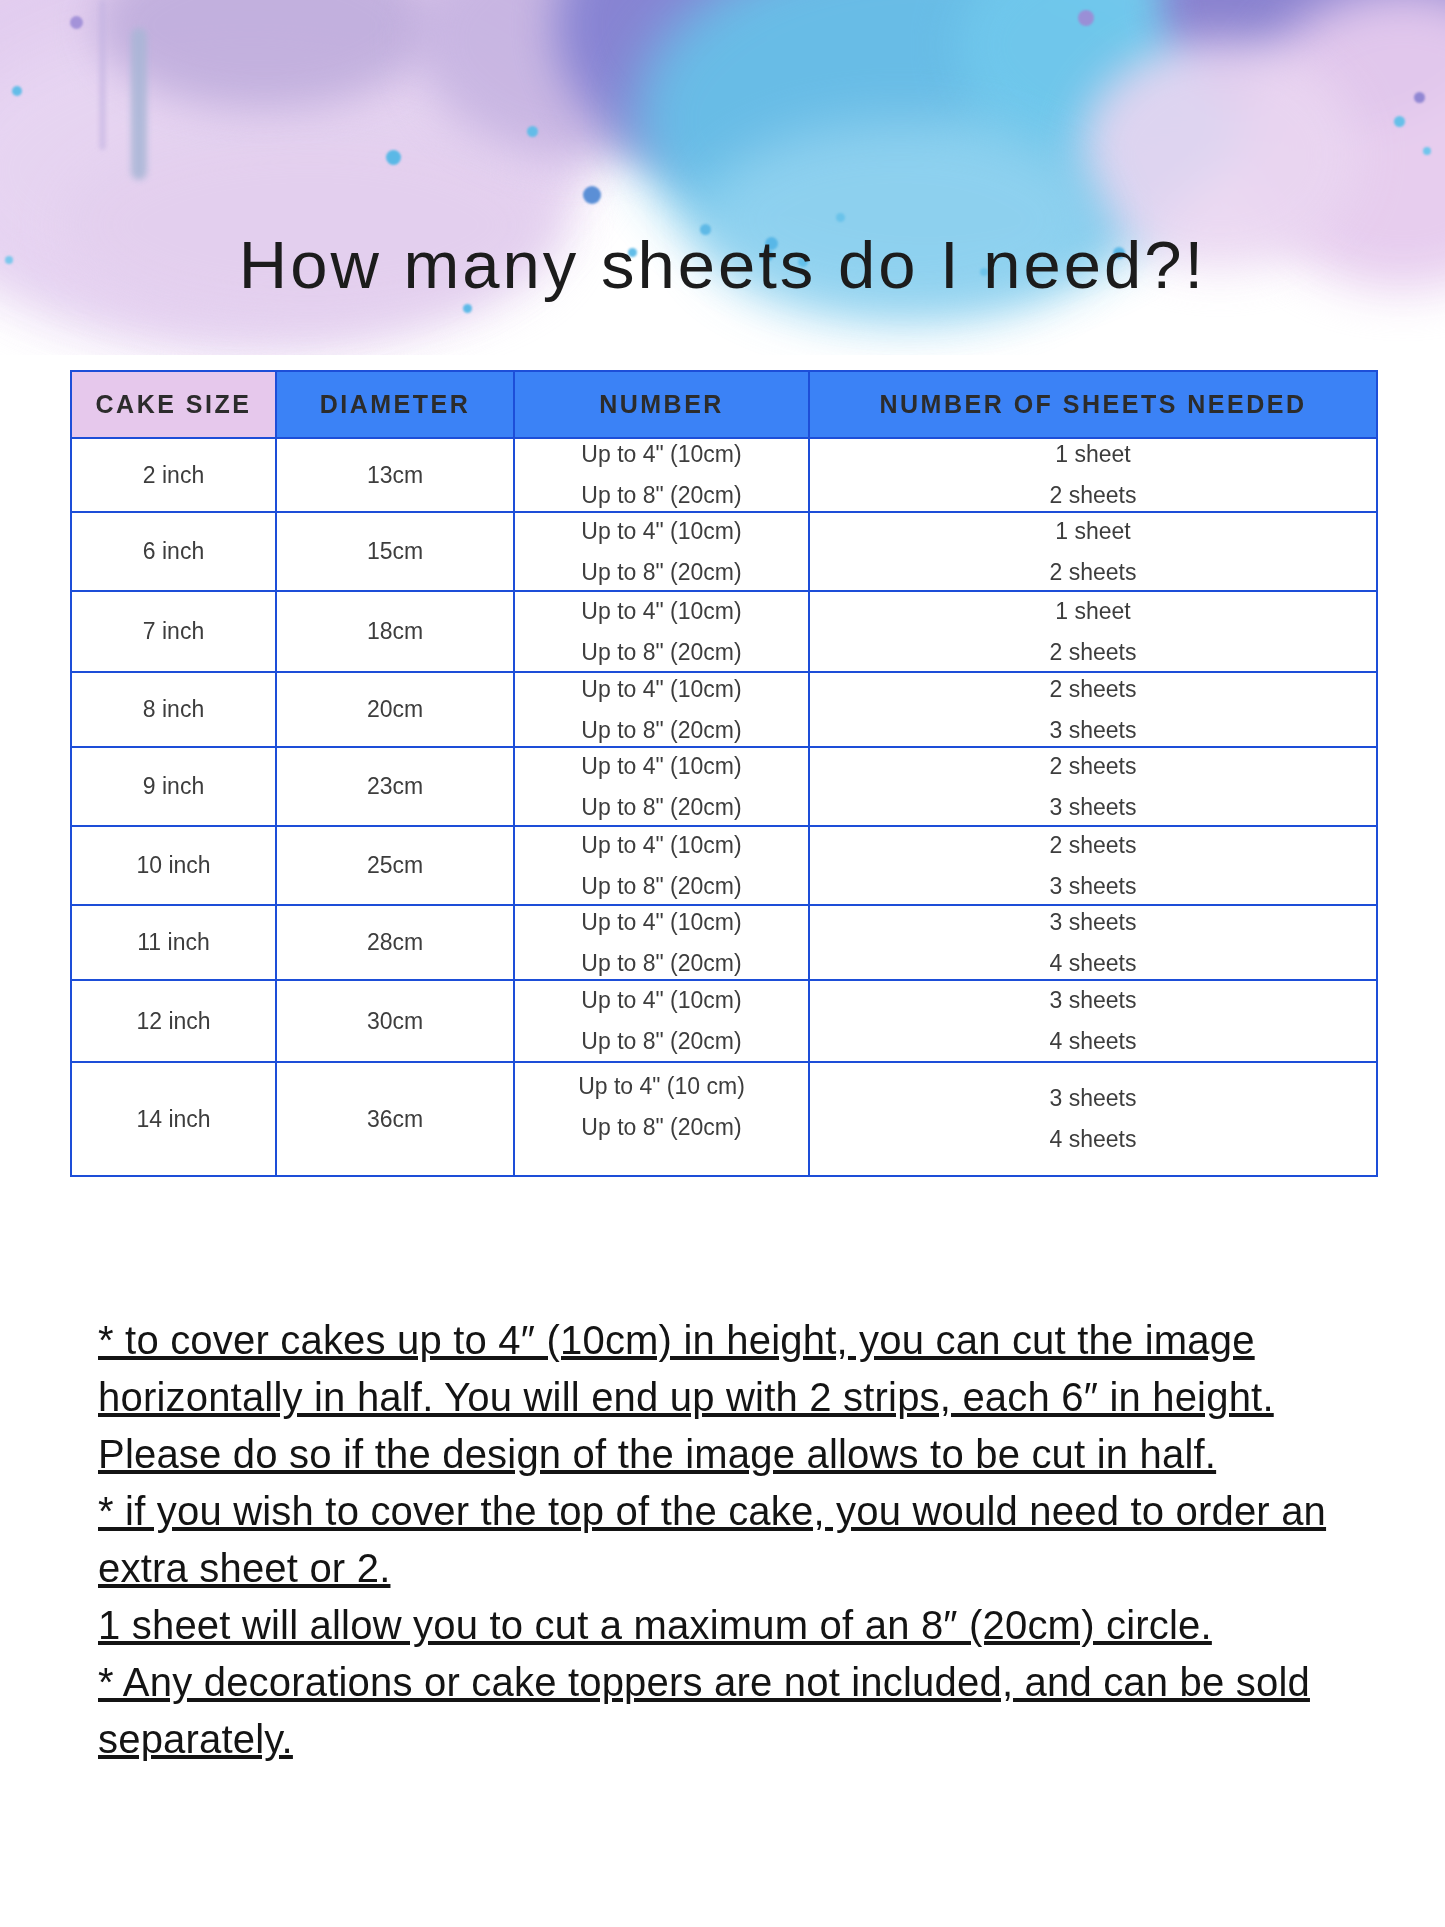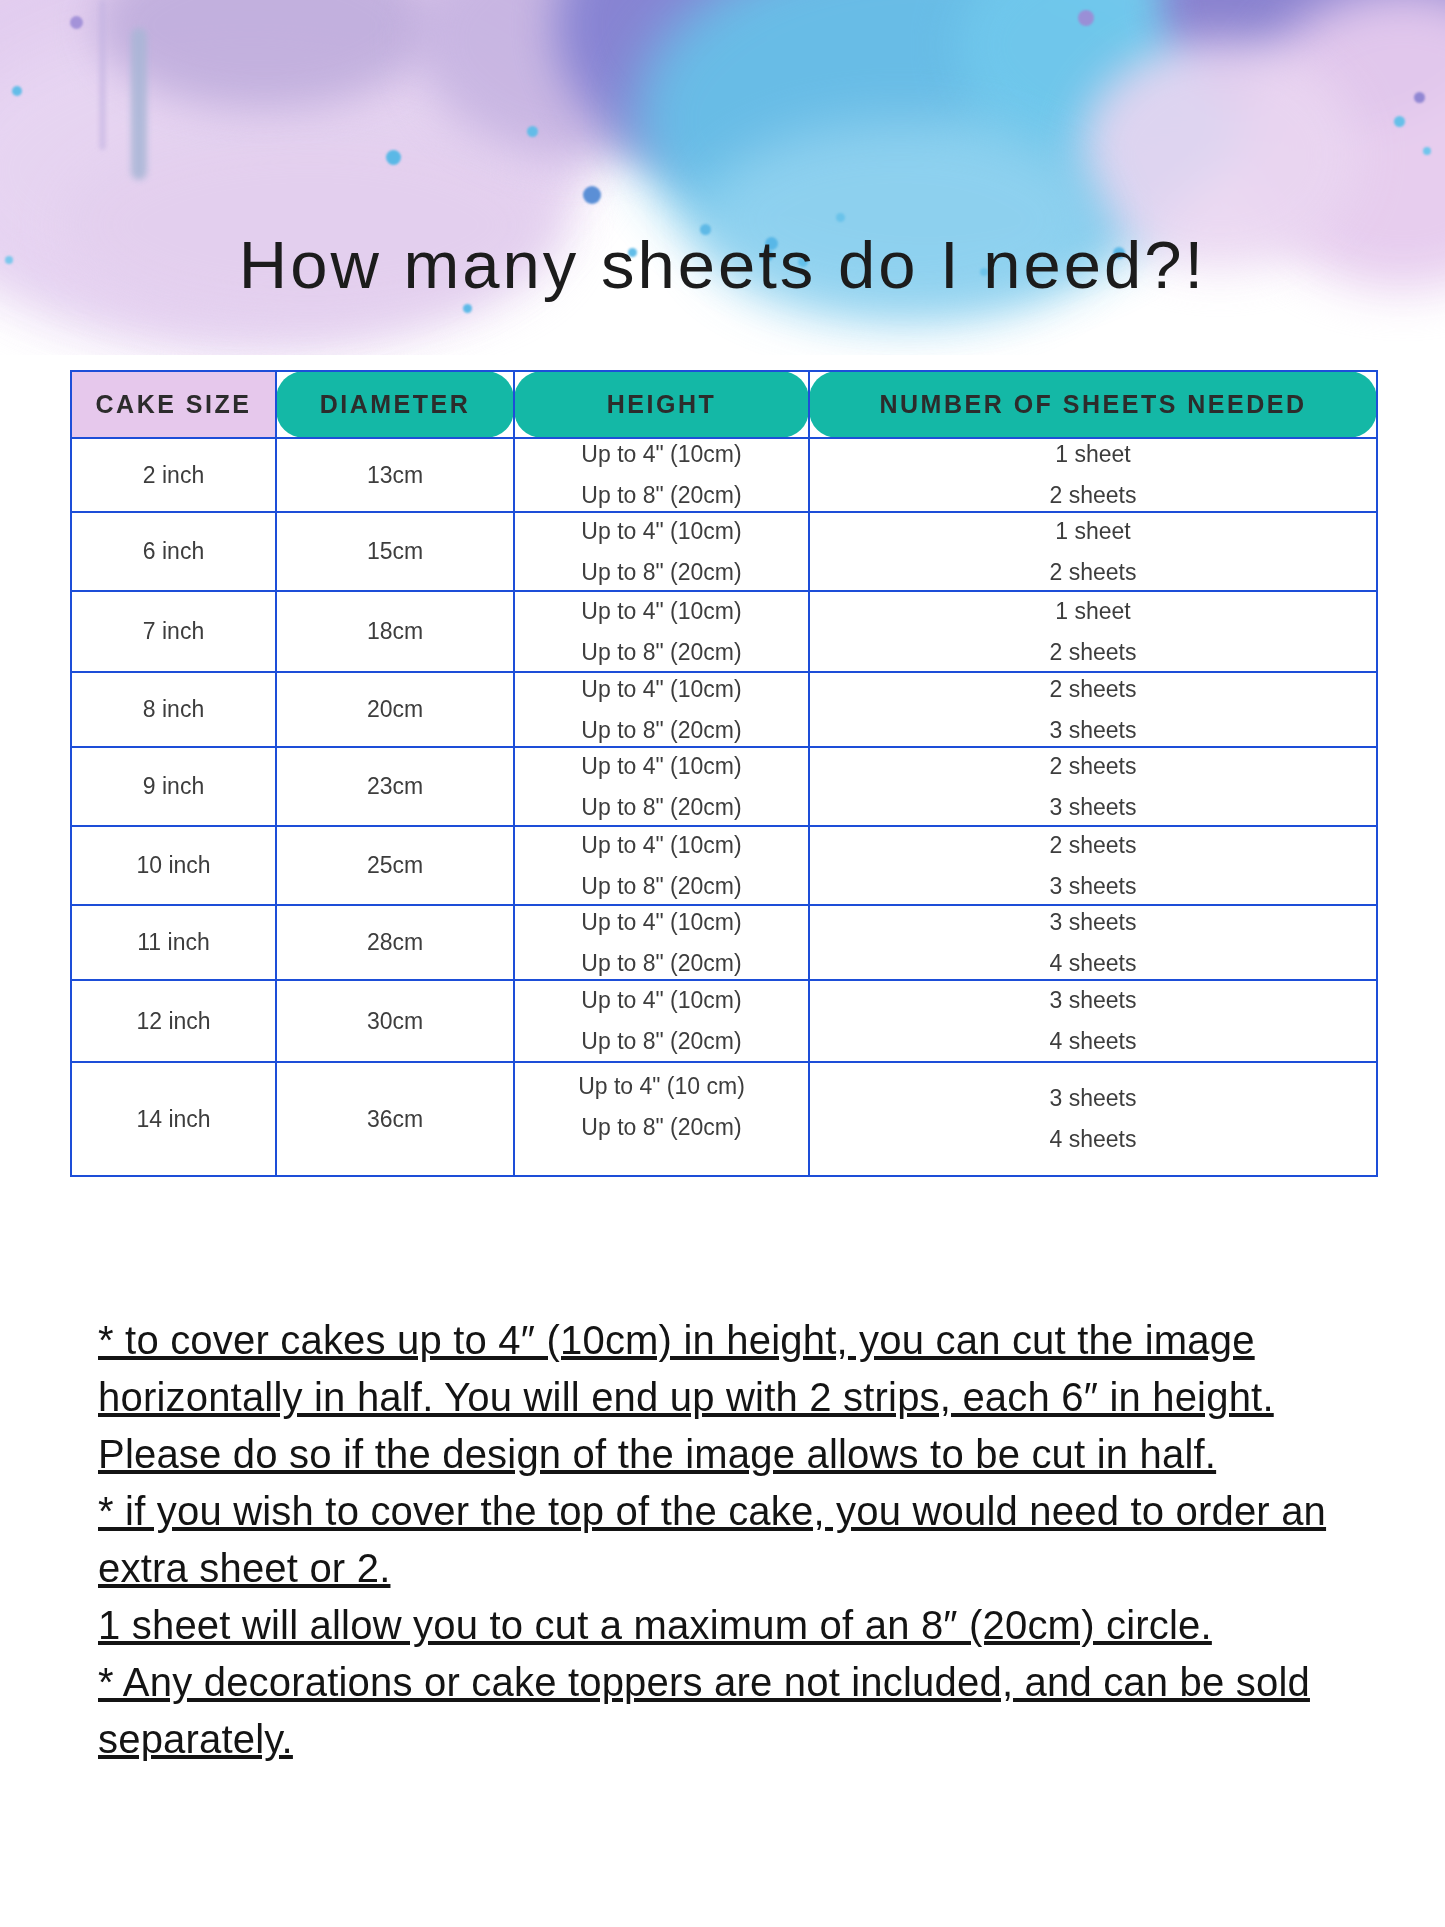--- a/index.html
+++ b/index.html
@@ -35,21 +35,21 @@
     position:absolute;left:70px;top:370px;width:1306px;
     border-collapse:collapse;table-layout:fixed;color:#3d3d3d;
   }
   .cake-table th,.cake-table td{
     border:2px solid #1d4ed8;padding:0;text-align:center;vertical-align:middle;
   }
   .cake-table th{
     font-size:25px;font-weight:600;letter-spacing:2.5px;color:#2c2c2c;height:65px;
   }
   th.pink{background:#e6c8ec;}
-  th.blue{background:#14b8a6;border-radius:28px;}
+  th.blue{background:#3b82f6;}
   .cake-table td{font-size:23px;}
   tr.r0 td{height:53px;}
   tr.r1 td{height:72px;} tr.r1 .stack{height:72px;}
   tr.r2 td{height:77px;} tr.r2 .stack{height:77px;}
   tr.r3 td{height:79px;} tr.r3 .stack{height:79px;}
   tr.r4 td{height:73px;} tr.r4 .stack{height:73px;}
   tr.r5 td{height:77px;} tr.r5 .stack{height:77px;}
   tr.r6 td{height:77px;} tr.r6 .stack{height:77px;}
   tr.r7 td{height:73px;} tr.r7 .stack{height:73px;}
   tr.r8 td{height:80px;} tr.r8 .stack{height:80px;}
@@ -110,21 +110,21 @@
     <colgroup>
       <col style="width:205px">
         <col style="width:238px">
         <col style="width:295px">
         <col style="width:568px">
     </colgroup>
     <thead>
       <tr>
         <th class="pink">CAKE SIZE</th>
         <th class="blue">DIAMETER</th>
-        <th class="blue">HEIGHT</th>
+        <th class="blue">NUMBER</th>
         <th class="blue">NUMBER OF SHEETS NEEDED</th>
       </tr>
     </thead>
     <tbody>
       <tr class="r1">
         <td>2 inch</td>
         <td>13cm</td>
         <td>
             <div class="stack">
           <span>Up to 4" (10cm)</span>

